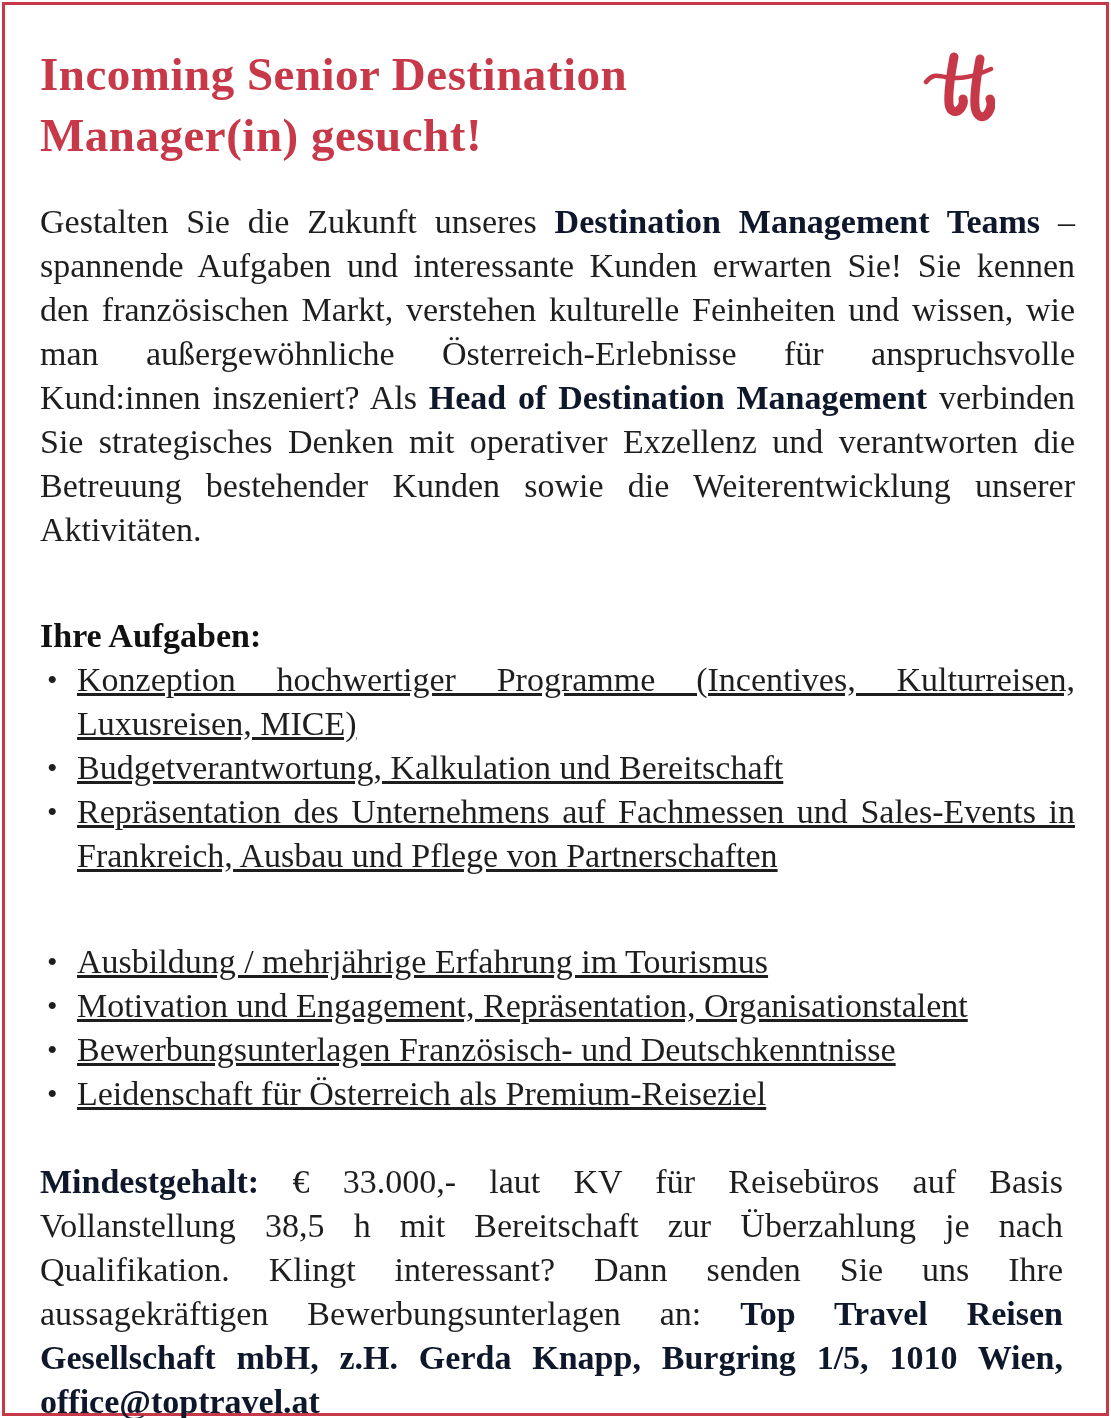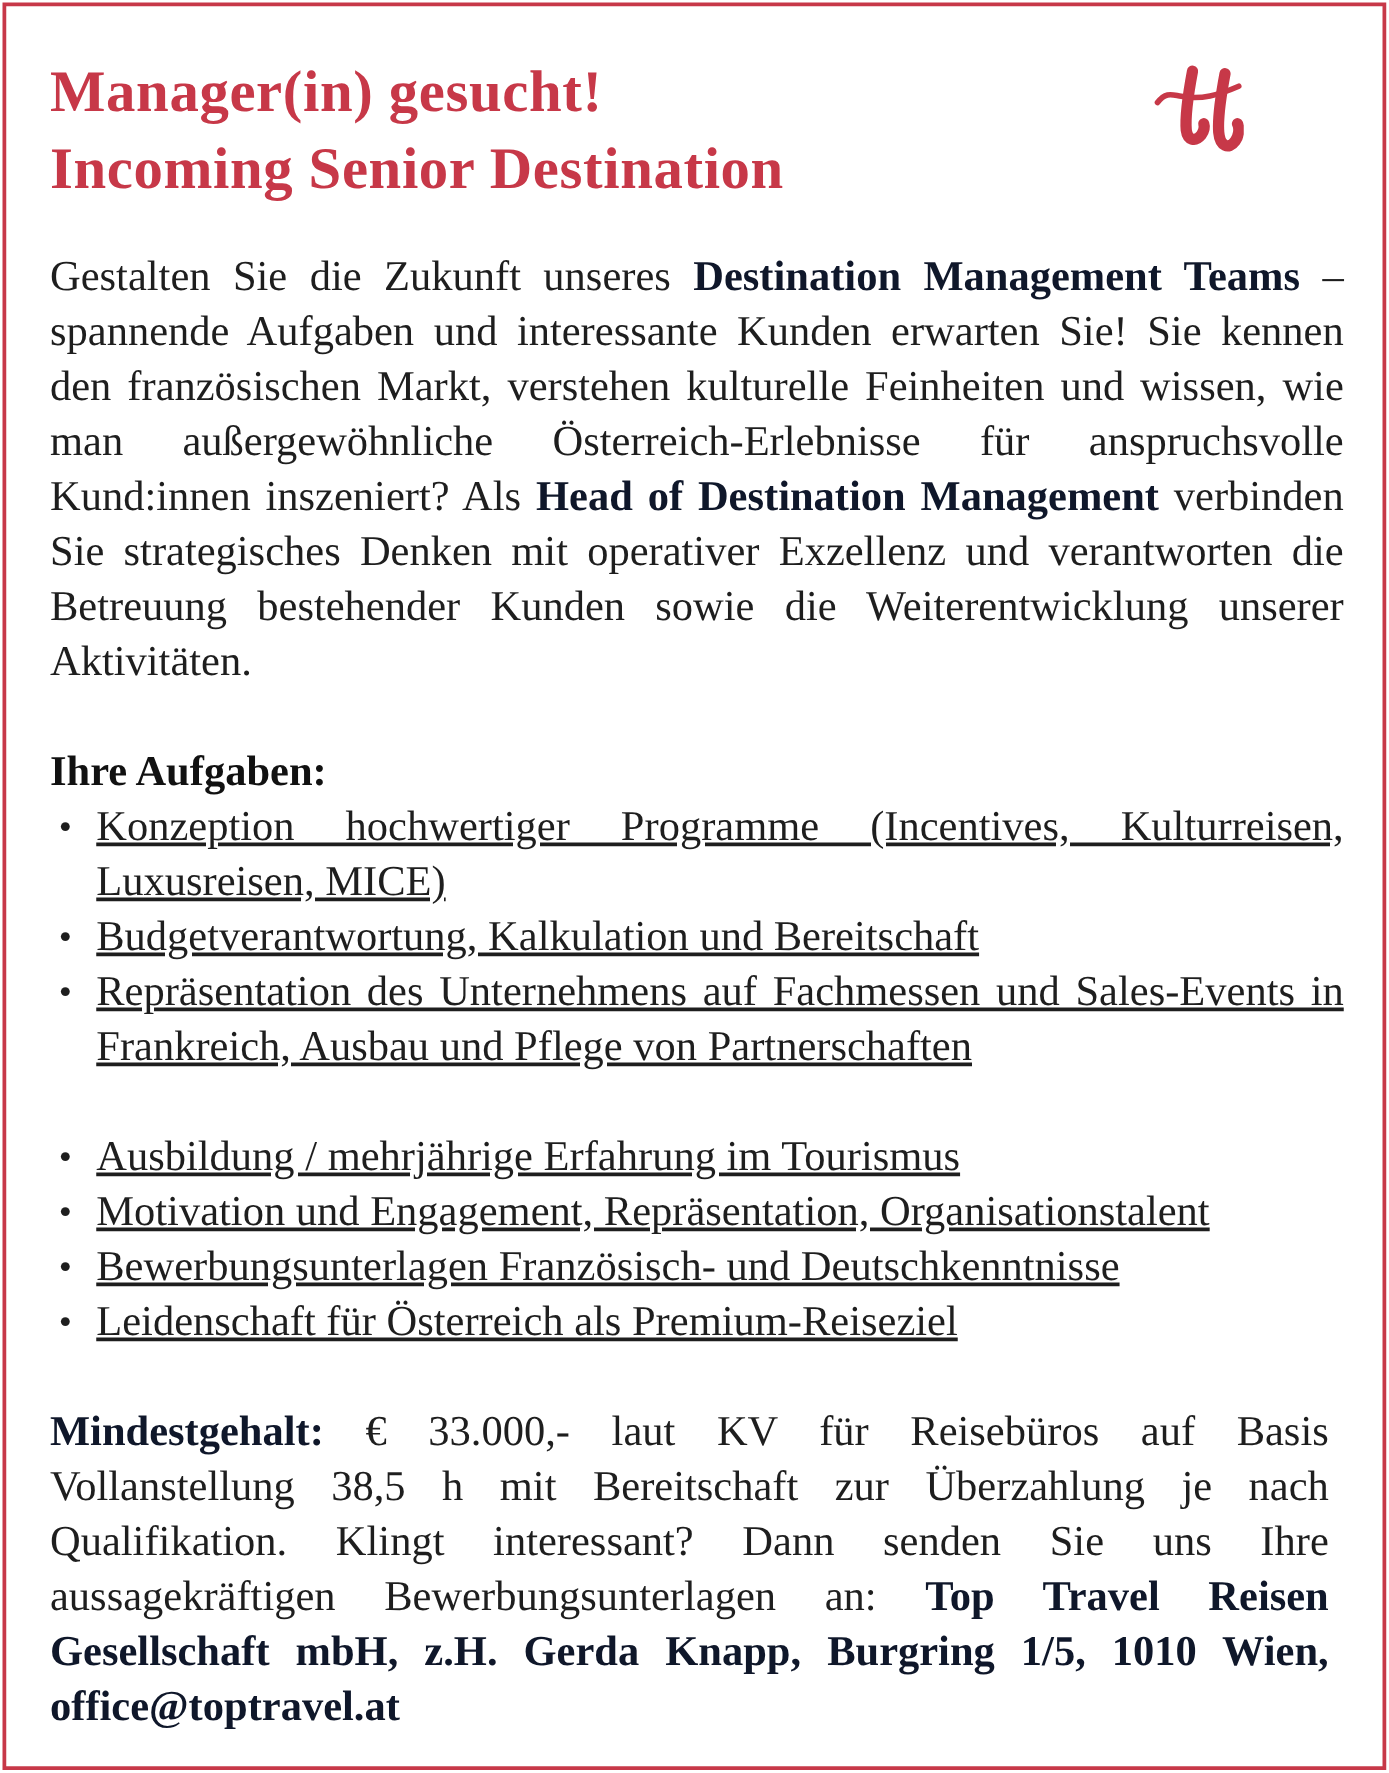--- a/index.html
+++ b/index.html
@@ -54,21 +54,21 @@
   }
   .bodytext {
     font-size: 34px;
     line-height: 44px;
     text-align: justify;
     hyphens: auto;
     -webkit-hyphens: auto;
   }
   .intro { margin: 34px 0 0 0; }
   strong { color: #0f172a; }
-  section { margin-top: 44px; }
+  section { margin-top: 62px; }
   .sec-heading {
     margin: 0;
     font-size: 34px;
     line-height: 44px;
     font-weight: bold;
     color: #111111;
   }
   ul { margin: 0; padding: 0; list-style: none; }
   li { display: flex; font-size: 34px; line-height: 44px; }
   .bullet {
@@ -89,22 +89,22 @@
 </style>
 </head>
 <body>
 
 <div class="frame"></div>
 
 <div class="content">
 
   <header>
     <h1 class="title">
+      <span>Incoming Senior Destination</span>
       <span>Manager(in) gesucht!</span>
-      <span>Incoming Senior Destination</span>
     </h1>
     <div class="logo">
       <svg width="72" height="92" viewBox="0 0 72 92" fill="none" stroke="#c73848" stroke-linecap="round">
         <path d="M3,34 C10,25 15,28 22,29 C38,32 52,28 68,21" stroke-width="4.5"></path>
         <path d="M31,9 C28,25 25,44 26,56 C27,64 33,66 38,60 C40,57 41,54 40,51" stroke-width="9"></path>
         <path d="M57,11 C54,27 51,46 52,58 C53,69 60,72 65,65 C68,61 69,55 67,51" stroke-width="9"></path>
       </svg>
     </div>
   </header>
 

